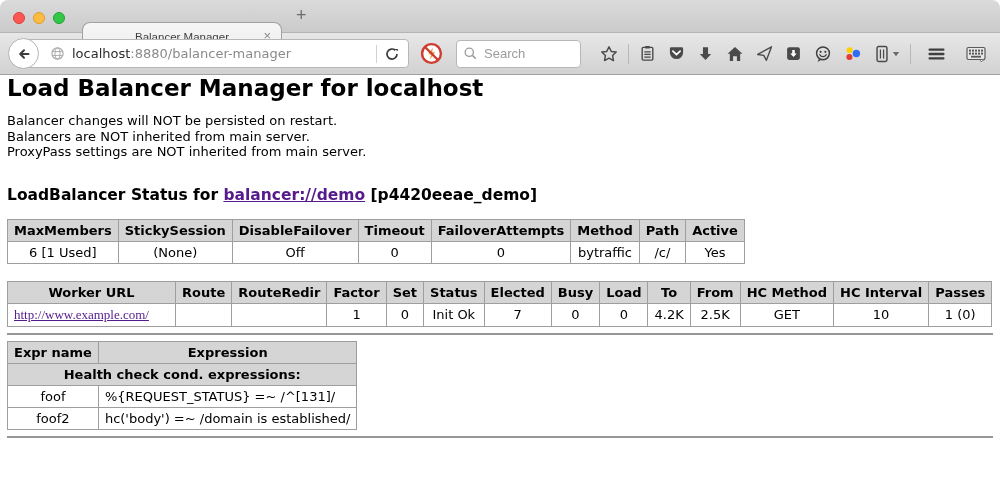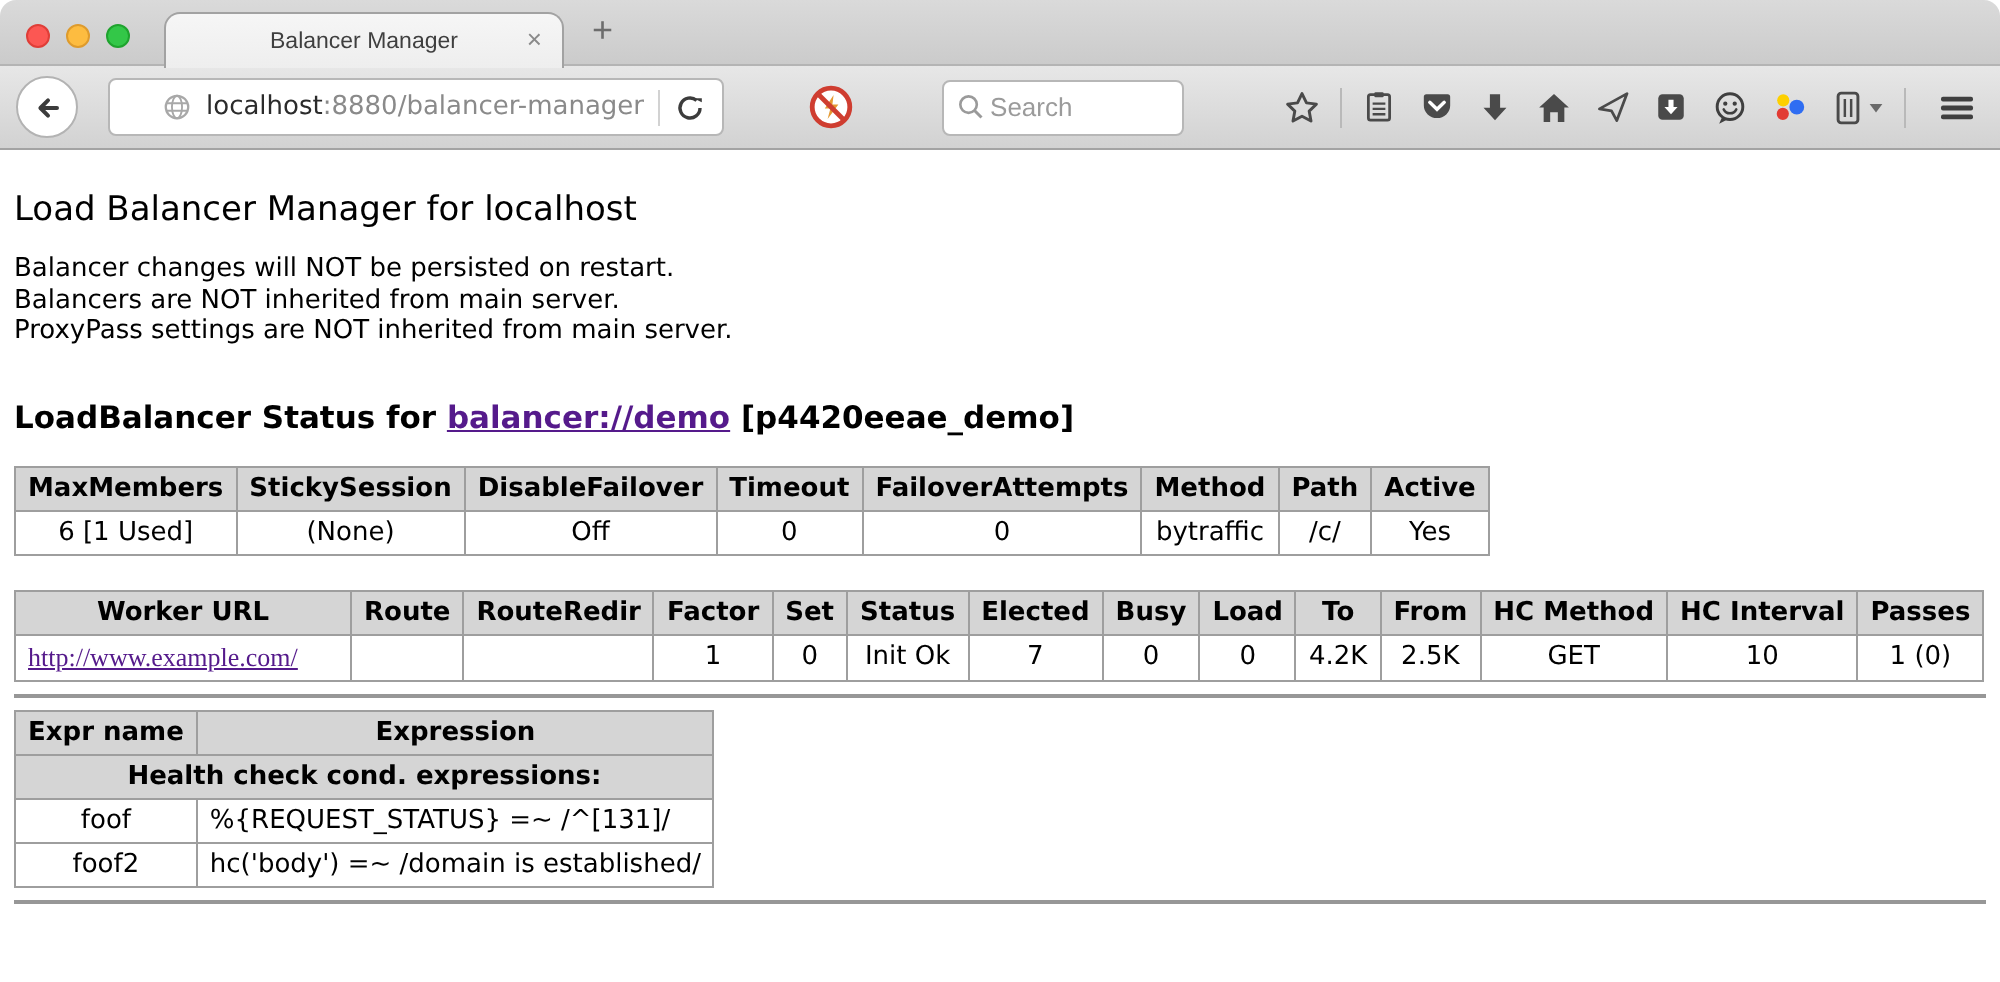--- a/index.html
+++ b/index.html
@@ -9,56 +9,56 @@
   .window { width:1000px; height:491px; border-radius:8px 8px 0 0; overflow:hidden; background:#fff; }
 
   
   .tabbar { position:relative; height:33px; background:linear-gradient(180deg,#dadada,#cbcbcb);
             border-bottom:1px solid #b4b4b4; }
   .traffic { position:absolute; top:12px; left:13px; display:flex; gap:8px; }
   .light { width:12px; height:12px; border-radius:50%; }
   .light.red { background:#fc5753; border:1px solid #df3e38; }
   .light.yellow { background:#fdbc40; border:1px solid #de9b2d; }
   .light.green { background:#33c748; border:1px solid #1fa32e; }
-  .tab { position:absolute; left:82px; top:6px; width:200px; height:28px;
+  .tab { position:absolute; left:82px; top:22px; width:200px; height:28px;
          background:linear-gradient(#f6f6f6,#eeeeee); border:1px solid #a2a2a2; border-bottom:none;
          border-radius:8px 8px 0 0; display:flex; align-items:center; justify-content:center;
          font-family:"Liberation Sans", sans-serif; font-size:11.5px; color:#3f3f3f; }
   .tab-close { position:absolute; right:10px; top:5px; color:#8a8a8a; font-size:13px; cursor:default; }
   .newtab { position:absolute; left:296px; top:5px; font-size:18px; color:#6d6d6d;
             font-family:"Liberation Sans", sans-serif; }
 
   
   .toolbar { height:42px; background:linear-gradient(180deg,#e7e7e7,#d2d2d2);
-             border-bottom:1px solid #a3a3a3; display:flex; align-items:center; padding:0 8px;gap:31px; }
+             border-bottom:1px solid #a3a3a3; display:flex; align-items:center; padding:0 8px; }
   .backbtn { width:31px; height:31px; border-radius:50%; background:#fff; border:1px solid #b3b3b3;
              display:flex; align-items:center; justify-content:center; z-index:2; flex:0 0 auto; }
   .urlbar { width:400px; height:29px; background:#fff; border:1px solid #b7b7b7; border-radius:4px;
             margin-left:-16px; padding-left:24px; display:flex; align-items:center; z-index:1; }
   .urlbar .globe { margin:0 7px 0 2px; }
   .url-text { font-size:13px; white-space:nowrap; }
   .url-host { color:#2b2b2b; }
   .url-path { color:#8a8a8a; }
   .urlbar .spacer { flex:1; }
   .vsep { width:1px; height:18px; background:#d2d2d2; margin:0 7px; }
   .reload { margin-right:8px; }
   .blockicon { margin-left:11px; flex:0 0 auto; }
   .searchbar { margin-left:13px; width:130px; height:28px; background:#fff; border:1px solid #b7b7b7;
-               border-radius:4px; display:flex; align-items:center; padding:0 6px; }
+               border-radius:4px; display:flex; align-items:center; padding:0 6px;justify-content:space-between; }
   .searchbar input { border:none; outline:none; width:92px; font-size:13px;
                      font-family:"Liberation Sans", sans-serif; color:#333; background:transparent; }
   .searchbar input::placeholder { color:#9b9b9b; }
   .iconstrip { display:flex; align-items:center; margin-left:13px; }
   .tbicon { margin:0 6px; display:flex; align-items:center; }
   .strip-sep { width:1px; height:20px; background:#b9b9b9; margin:0 4px; }
   .caret { margin-left:2px; }
 
   
   .content { padding:0 7px; background:#fff; color:#000; }
-  h1.title { font-size:17px; font-weight:normal; margin:20px 0 12px 0; letter-spacing:0; }
+  h1.title { font-size:23px; font-weight:bold; margin:0 0 12px 0; letter-spacing:0; }
   .info p { margin:0; font-size:13px; line-height:15.5px; }
   h3.status { font-size:15.5px; font-weight:bold; margin:26px 0 0 0; }
   a.vlink { color:#551a8b; text-decoration:underline; }
 
   table { border-collapse:collapse; border:1px solid #7a7a7a; font-size:13px; }
   th,td { border:1px solid #9e9e9e; padding:3px 6px; text-align:center; height:18px; white-space:nowrap; }
   th { background:#d5d5d5; font-weight:bold; }
   td.left { text-align:left; }
 
   .balancer-table { margin-top:15px; }

